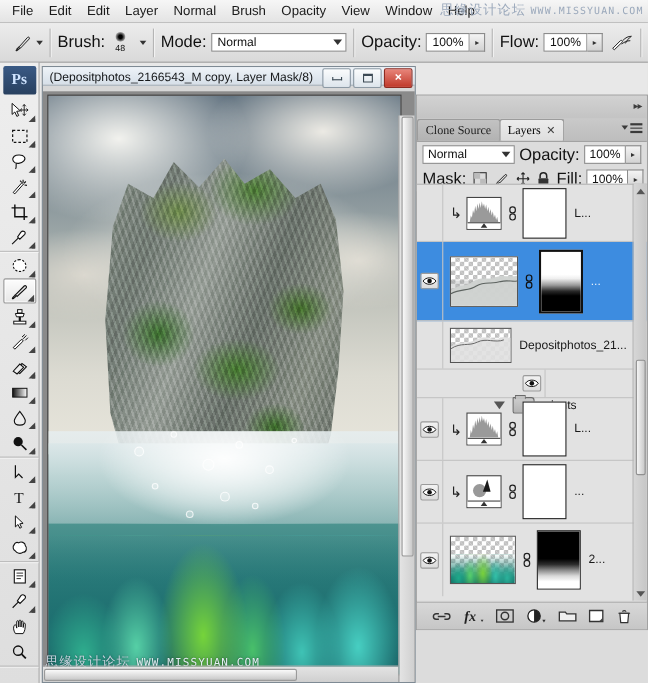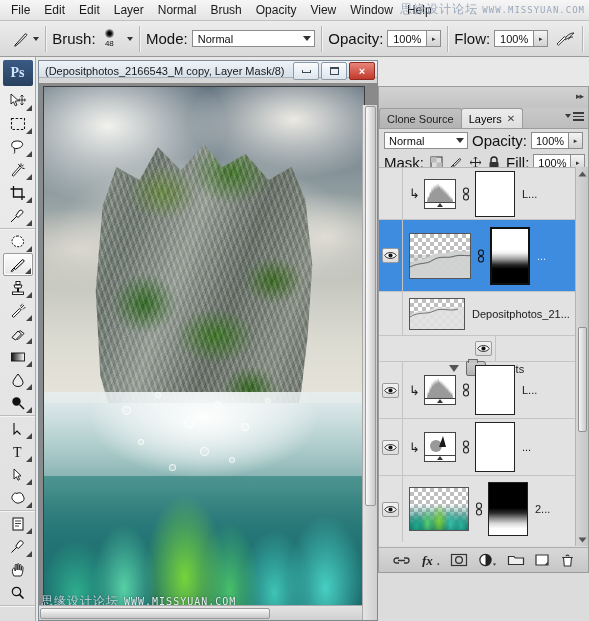--- a/index.html
+++ b/index.html
@@ -234,20 +234,21 @@
   .tabstrip {
     height: 21px; display: flex; align-items: flex-end; position: relative;
     background: linear-gradient(#c9c9c9, #bdbdbd); border-bottom: 1px solid #9c9c9c;
   }
   .tab {
     height: 20px; padding: 4px 7px; display: flex; align-items: center; gap: 5px;
     font-size: 11px; color: #1e1e1e;
     background: linear-gradient(#c2c2c2, #b2b2b2);
     border: 1px solid #9c9c9c; border-bottom: none; border-radius: 3px 3px 0 0;
     margin-right: -1px;
+    font-family: Liberation Serif, serif;
   }
   .tab.active { background: linear-gradient(#ececec, #dedede); color: #000; }
   .tab .x { font-size: 10px; color: #444; }
   .panelmenu { position: absolute; right: 4px; top: 4px; display: flex; align-items: center; gap: 2px; }
   .pm-lines { display: flex; flex-direction: column; gap: 2px; }
   .pm-lines i { display: block; width: 11px; height: 1.5px; background: #3a3a3a; }
 
   .blendrow {
     height: 23px; display: flex; align-items: center; gap: 4px; padding: 0 5px;
     background: #dcdcdc;

